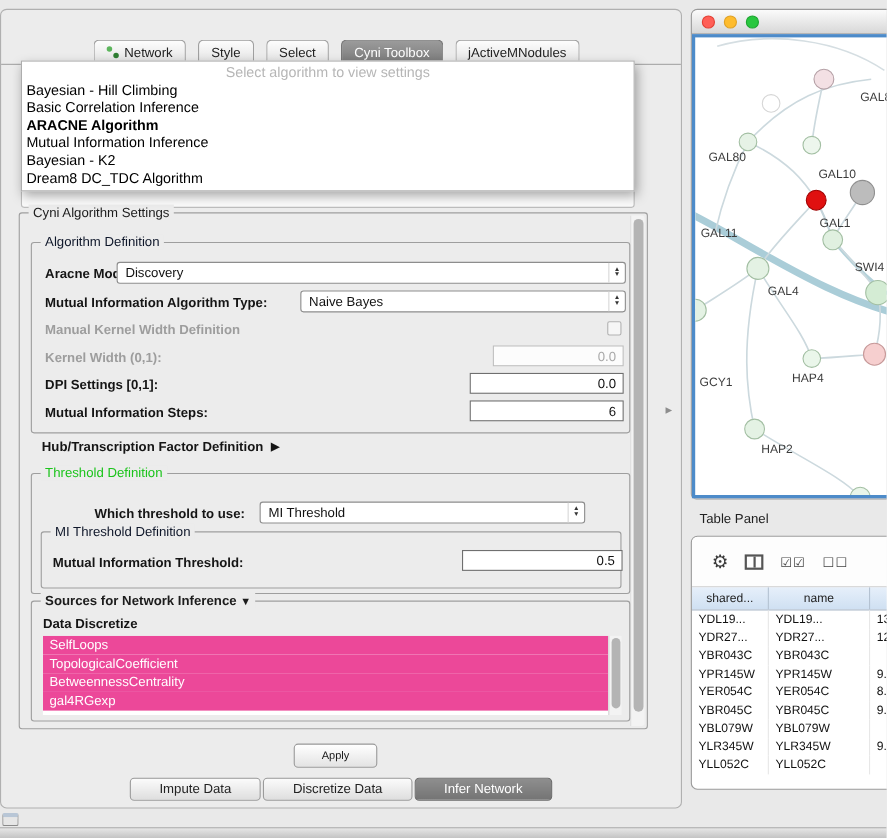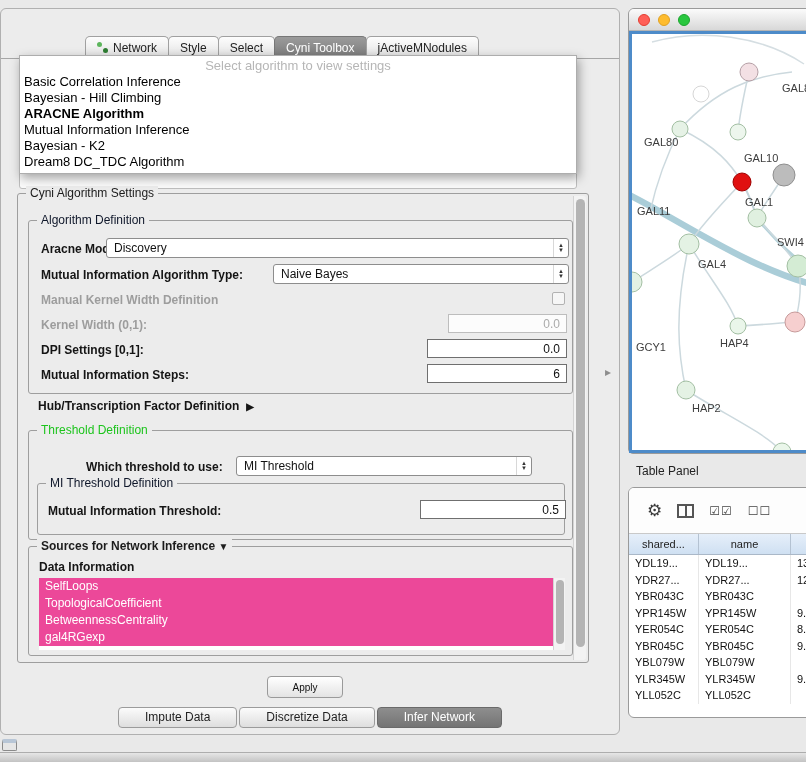--- a/index.html
+++ b/index.html
@@ -9,21 +9,21 @@
   
   .cp { position:absolute; left:0; top:8px; width:620px; height:727px;
         background:#ececec; border:1px solid #b0b0b0; border-radius:6px; }
   .cp-titlebar { position:absolute; left:0; right:0; top:0; height:22px;
         background:linear-gradient(#fcfcfc,#dfdfdf); border-bottom:1px solid #c2c2c2;
         border-radius:5px 5px 0 0; display:flex; align-items:center; padding:0 9px;
         font-size:12px; font-weight:bold; color:#2e2e2e; }
   .cp-titlebar .winbtns { margin-left:auto; display:flex; gap:7px; align-items:center;
         font-weight:bold; color:#222; font-size:12px; }
   .cp-tabbar { position:absolute; left:0; right:0; top:27px; height:23px;
-        border-bottom:1px solid #a6a6a6; padding-left:84px; display:flex; align-items:flex-end; }
+        border-bottom:1px solid #a6a6a6; padding-left:84px; display:flex; align-items:flex-end;gap:12px; }
   .tab { height:22px; display:flex; align-items:center; gap:5px; padding:0 11px;
         border:1px solid #a0a0a0; border-bottom:none; border-radius:5px 5px 0 0;
         background:linear-gradient(#fdfdfd,#e2e2e2); font-size:12px; color:#222; margin-right:-1px; }
   .tab.selected { background:linear-gradient(#9b9b9b,#7a7a7a); color:#fff; border-color:#777; }
   .mini-net-icon { width:11px; height:11px; display:inline-block; position:relative; }
   .mini-net-icon::before { content:""; position:absolute; left:0; top:0; width:5px; height:5px;
         border-radius:50%; background:#5cb55c; }
   .mini-net-icon::after { content:""; position:absolute; right:0; bottom:0; width:5px; height:5px;
         border-radius:50%; background:#2e7d32; }
 
@@ -156,22 +156,22 @@
       <div class="tab">
         <span>jActiveMNodules</span>
       </div>
     </div>
 
   <div class="combo-sliver"></div>
 
   <div class="algo-dd">
     <div class="dd-placeholder">Select algorithm to view settings</div>
     <div>
+        <div class="dd-item">Bayesian - Hill Climbing</div>
         <div class="dd-item">Basic Correlation Inference</div>
-        <div class="dd-item">Bayesian - Hill Climbing</div>
         <div class="dd-item bold">ARACNE Algorithm</div>
         <div class="dd-item">Mutual Information Inference</div>
         <div class="dd-item">Bayesian - K2</div>
         <div class="dd-item">Dream8 DC_TDC Algorithm</div>
       </div>
   </div>
 
   <div class="group settings">
     <span class="legend">Cyni Algorithm Settings</span>
 
@@ -243,21 +243,21 @@
           <span>0.5</span>
         </div>
       </div>
     </div>
 
     <div class="group src-group">
       <span class="legend bold">
         <span>Sources for Network Inference</span>
         <span style="font-size:10px;">▼</span>
       </span>
-      <span class="lab" style="left:10px; top:13px;">Data Information</span>
+      <span class="lab" style="left:10px; top:13px;">Data Discretize</span>
       <div class="src-list">
           <div class="src-item">SelfLoops</div>
           <div class="src-item">TopologicalCoefficient</div>
           <div class="src-item">BetweennessCentrality</div>
           <div class="src-item">gal4RGexp</div>
         </div>
       <div class="vtrack" style="left:524px; top:31px; width:12px; height:72px;">
         <div class="vthumb" style="top:2px; width:8px; height:64px;"></div>
       </div>
     </div>

